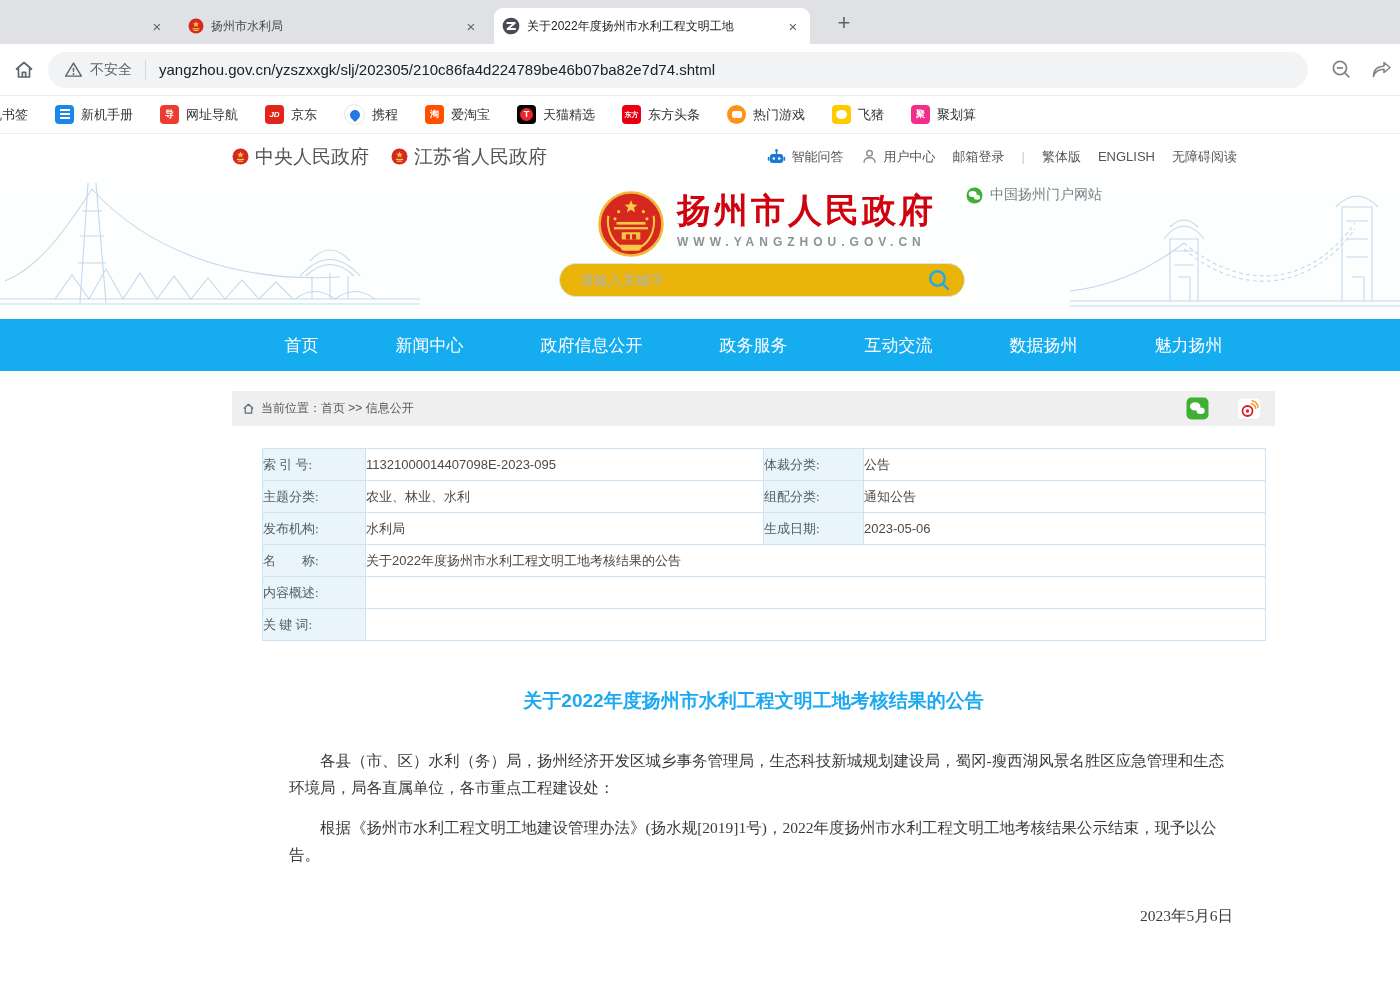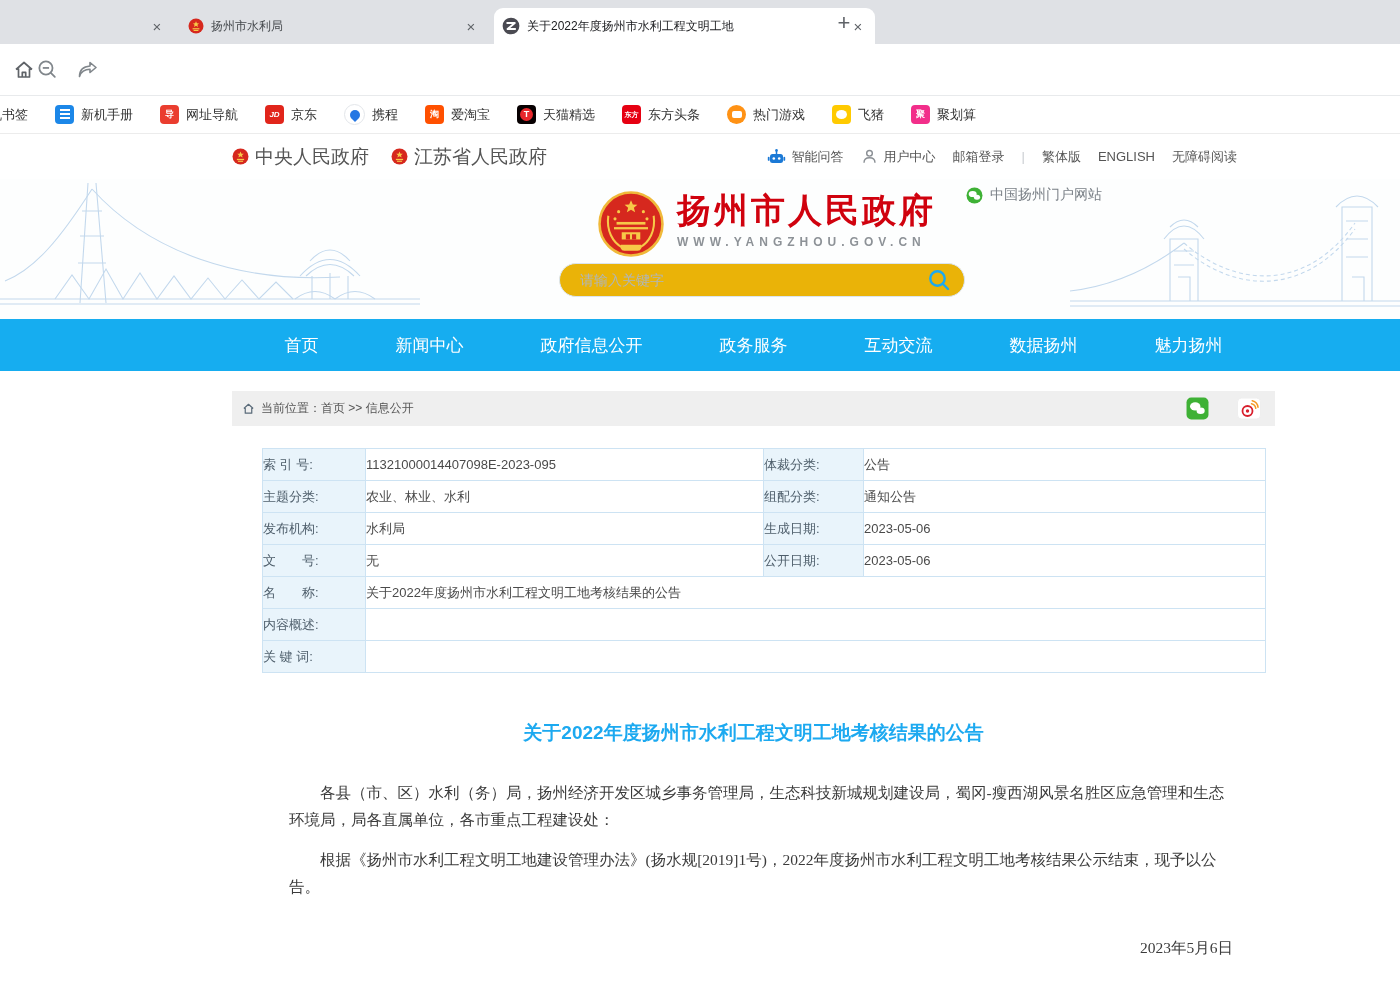--- a/index.html
+++ b/index.html
@@ -4,21 +4,21 @@
 <style>
   html,body{margin:0;padding:0;}
   body{font-family:"Liberation Sans","DejaVu Sans",sans-serif;background:#fff;}
   .window{position:relative;width:1400px;height:997px;overflow:hidden;background:#fff;}
 
   
   .tabbar{position:relative;height:44px;background:#dfe1e5;}
   .tab{position:absolute;top:8px;height:36px;display:flex;align-items:center;font-size:12px;color:#45494d;box-sizing:border-box;}
   .tab-1{left:24px;width:148px;justify-content:flex-end;padding-right:6px;}
   .tab-2{left:180px;width:308px;padding:0 8px;}
-  .tab-active{left:494px;width:381px;background:#fff;border-radius:9px 9px 0 0;color:#202124;padding:0 8px;}
+  .tab-active{left:494px;width:316px;background:#fff;border-radius:9px 9px 0 0;color:#202124;padding:0 8px;}
   .tab-title{flex:1;white-space:nowrap;overflow:hidden;margin:0 7px;}
   .tab-close{font-size:15px;color:#5f6368;width:18px;text-align:center;cursor:default;}
   .favspan{display:flex;align-items:center;}
   .newtab{position:absolute;left:830px;top:9px;width:28px;height:28px;font-size:22px;color:#5f6368;display:flex;align-items:center;justify-content:center;border-radius:50%;}
 
   
   .addrbar{height:51px;background:#fff;display:flex;align-items:center;padding:0 12px;border-bottom:1px solid #e8eaec;}
   .omnibox{flex:1;height:36px;background:#f1f3f4;border-radius:18px;display:flex;align-items:center;padding:0 16px;margin-left:12px;margin-right:22px;}
   .sec-label{font-size:14px;color:#5f6368;margin-left:7px;}
   .omni-div{width:1px;height:20px;background:#d4d7da;margin:0 13px;}
@@ -74,21 +74,21 @@
 
   
   .content{margin-left:232px;width:1043px;}
   .breadcrumb{margin-top:20px;height:35px;background:#efefef;display:flex;align-items:center;padding:0 10px;font-size:12px;color:#555;}
   .bc-text{margin-left:6px;}
   .bc-spacer{flex:1;}
   .bc-icons{display:flex;align-items:center;gap:28px;margin-right:4px;}
 
   table.meta{margin:22px 10px 0 30px;width:1003px;border-collapse:collapse;font-size:13px;color:#4a4a4a;table-layout:fixed;}
   table.meta td{border:1px solid var(--table-border,#cde3f3);height:32px;padding:0;}
-  td.lbl{background:var(--table-label-bg,#e9f4fb);color:#4e5e6b;padding-left:21px;box-sizing:border-box;}
+  td.lbl{background:var(--table-label-bg,#e9f4fb);color:#4e5e6b;padding-left:21px;box-sizing:border-box;font-family:Liberation Serif, serif;}
   td.val{padding-left:13px;box-sizing:border-box;}
   col.c1{width:103px;} col.c2{width:398px;} col.c3{width:100px;} col.c4{width:402px;}
 
   .art-title{margin-top:47px;text-align:center;font-size:19px;font-weight:bold;color:var(--title-blue,#1ca9f0);}
   .art-body{margin:34px 44px 12px 57px;font-family:"Liberation Serif","DejaVu Serif",serif;font-size:15.5px;color:#3b3b3b;line-height:1.72;}
   .art-body p{margin:0;text-indent:2em;}
   .art-body p + p{margin-top:14px;}
   .art-date{margin:37px 42px 0 0;text-align:right;font-family:"Liberation Serif","DejaVu Serif",serif;font-size:15.5px;color:#3b3b3b;}
 </style>
 </head>
@@ -124,20 +124,32 @@
     </div>
     <div class="newtab">+</div>
   </div>
 
   <div class="addrbar">
     <span style="display:flex;">
       <svg width="24" height="24" viewBox="0 0 24 24">
           <path d="M4 11.5L12 4.5l8 7M6.5 10.5V19h11v-8.5M10.3 19v-4.6h3.4V19" stroke="#5f6368" stroke-width="1.7" fill="none" stroke-linejoin="round"></path>
         </svg>
     </span>
+    <div class="omnibox">
+      <span style="display:flex;">
+        <svg width="19" height="19" viewBox="0 0 20 20">
+            <path d="M10 3.2L18.3 17H1.7z" stroke="#5f6368" stroke-width="1.5" fill="none" stroke-linejoin="round"></path>
+            <line x1="10" y1="8.2" x2="10" y2="12.4" stroke="#5f6368" stroke-width="1.6"></line>
+            <circle cx="10" cy="14.7" r="1" fill="#5f6368"></circle>
+          </svg>
+      </span>
+      <span class="sec-label">不安全</span>
+      <span class="omni-div"></span>
+      <span class="url-text">yangzhou.gov.cn/yzszxxgk/slj/202305/210c86fa4d224789be46b07ba82e7d74.shtml</span>
+    </div>
     <div class="addr-right">
       <span style="display:flex;">
         <svg width="23" height="23" viewBox="0 0 22 22">
             <circle cx="9.5" cy="9.5" r="6.3" stroke="#80868b" stroke-width="1.7" fill="none"></circle>
             <line x1="6.5" y1="9.5" x2="12.5" y2="9.5" stroke="#80868b" stroke-width="1.7"></line>
             <line x1="14.2" y1="14.2" x2="18" y2="18" stroke="#80868b" stroke-width="1.7" stroke-linecap="round"></line>
           </svg>
       </span>
       <span style="display:flex;">
         <svg width="25" height="22" viewBox="0 0 24 22">
@@ -371,26 +383,20 @@
         <td class="lbl">组配分类:</td>
         <td class="val">通知公告</td>
       </tr>
       <tr>
         <td class="lbl">发布机构:</td>
         <td class="val">水利局</td>
         <td class="lbl">生成日期:</td>
         <td class="val">2023-05-06</td>
       </tr>
       <tr>
-        <td class="lbl">文　　号:</td>
-        <td class="val">无</td>
-        <td class="lbl">公开日期:</td>
-        <td class="val">2023-05-06</td>
-      </tr>
-      <tr>
         <td class="lbl">名　　称:</td>
         <td class="val" colspan="3">关于2022年度扬州市水利工程文明工地考核结果的公告</td>
       </tr>
       <tr>
         <td class="lbl">内容概述:</td>
         <td class="val" colspan="3"></td>
       </tr>
       <tr>
         <td class="lbl">关 键 词:</td>
         <td class="val" colspan="3"></td>

